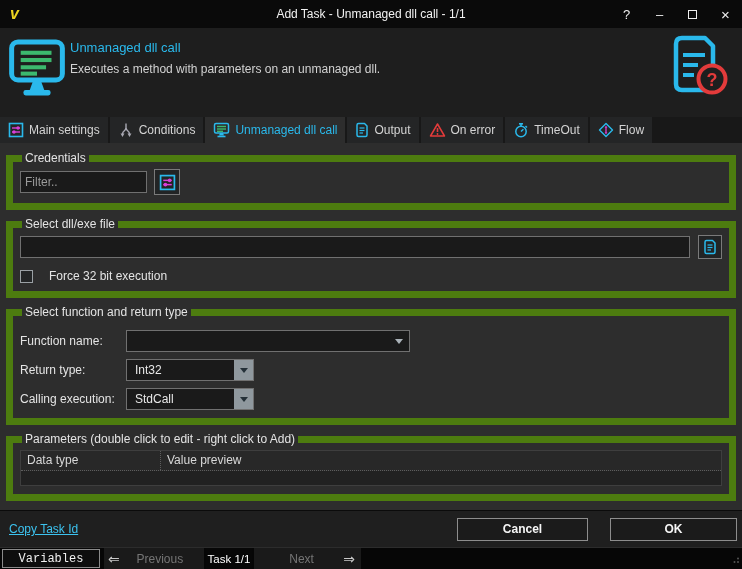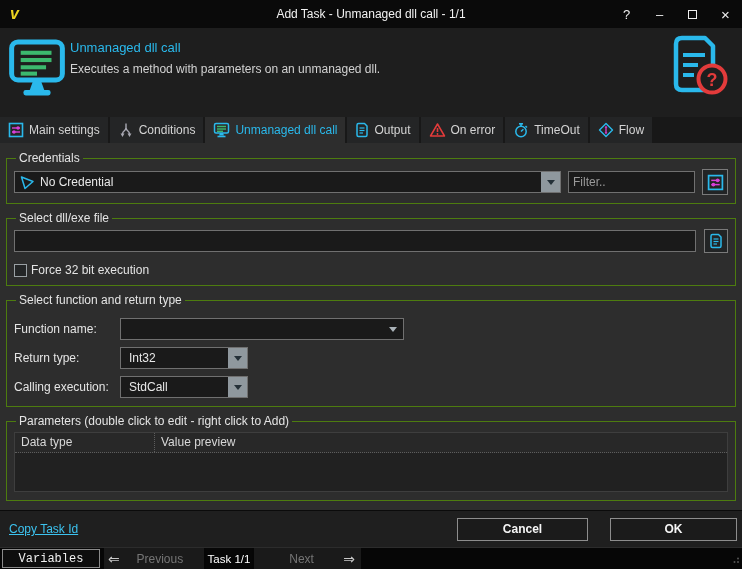--- a/index.html
+++ b/index.html
@@ -34,21 +34,21 @@
   .header-doc-icon { position:absolute; right:13px; top:5px; }
 
   
   .tabstrip { height:26px; flex:0 0 26px; background:#181818; display:flex; align-items:stretch; }
   .tab { display:flex; align-items:center; gap:5px; padding:0 8px; margin-right:2px; background:#242526; color:#d4d4d4; font-size:12px; white-space:nowrap; cursor:default; }
   .tab.selected { background:#2d2d2d; color:#2ab9ec; }
   .tab .ticon { display:flex; align-items:center; }
 
   
   .content { flex:1; background:#2d2d2d; padding:8px 6px 4px 6px; display:flex; flex-direction:column; }
-  fieldset { border:1px solid #4d7c0f; padding:4px 7px 8px 7px; margin-bottom:7px; }
+  fieldset { border:7px solid #4d7c0f; padding:4px 7px 8px 7px; margin-bottom:7px; }
   legend { font-size:12px; color:#e4e4e4; padding:0 3px; margin-left:2px; }
 
   .row { display:flex; align-items:center; }
 
   
   .combo { height:22px; background:#1a1a1a; border:1px solid #707070; display:flex; align-items:center; padding-left:4px; position:relative; }
   .combo .combo-text { flex:1; color:#e8e8e8; padding-left:4px; overflow:hidden; white-space:nowrap; }
   .combo .drop-btn { width:19px; height:20px; background:#8f989e; display:flex; align-items:center; justify-content:center; flex:0 0 19px; }
   .tri-dark { width:0; height:0; border-left:4px solid transparent; border-right:4px solid transparent; border-top:5px solid #243038; }
   .tri-gray { width:0; height:0; border-left:4px solid transparent; border-right:4px solid transparent; border-top:5px solid #aab2b8; margin-right:6px; }
@@ -61,21 +61,21 @@
   
   .cred-row { gap:7px; }
   .cred-combo { flex:1; }
   .filter-input { width:127px; }
   .filter-btn { width:26px; height:26px; }
 
   
   .dll-row { gap:8px; }
   .dll-input { flex:1; }
   .file-btn { width:24px; height:24px; }
-  .check-row { margin-top:10px; gap:4px; }
+  .check-row { margin-top:10px; gap:16px; }
   .checkbox { width:13px; height:13px; border:1px solid #9aa0a4; background:#232526; flex:0 0 13px; }
   .check-label { color:#e4e4e4; }
 
   
   .fn-row { margin-top:7px; }
   .fn-label { width:106px; color:#e4e4e4; flex:0 0 106px; }
   .fn-combo { width:284px; }
   .small-combo { width:128px; }
 
   
@@ -231,31 +231,20 @@
       </span>
       <span>Flow</span>
     </div>
   </div>
 
   <div class="content">
 
     <fieldset>
       <legend>Credentials</legend>
       <div class="row cred-row">
-        <div class="combo cred-combo">
-          <span style="display:flex;">
-            <svg width="17" height="17" viewBox="0 0 17 17">
-              <path d="M2.5,3 L14,7.5 L6,14.5 Z" fill="none" stroke="#2ab9ec" stroke-width="1.5" stroke-linejoin="round"></path>
-            </svg>
-          </span>
-          <span class="combo-text">No Credential</span>
-          <span class="drop-btn">
-              <span class="tri-dark"></span>
-            </span>
-        </div>
         <input class="text-input filter-input" value="" placeholder="Filter.." style="">
         <div class="icon-btn filter-btn">
           <span style="display:flex;">
             <svg width="17" height="17" viewBox="0 0 16 16">
               <rect x="1.5" y="1.5" width="13" height="13" fill="none" stroke="#2ab9ec" stroke-width="1.6"></rect>
               <line x1="4" y1="6" x2="12" y2="6" stroke="#d83fd8" stroke-width="1.4"></line>
               <circle cx="10" cy="6" r="1.7" fill="#d83fd8"></circle>
               <line x1="4" y1="10" x2="12" y2="10" stroke="#d83fd8" stroke-width="1.4"></line>
               <circle cx="6" cy="10" r="1.7" fill="#d83fd8"></circle>
             </svg>

